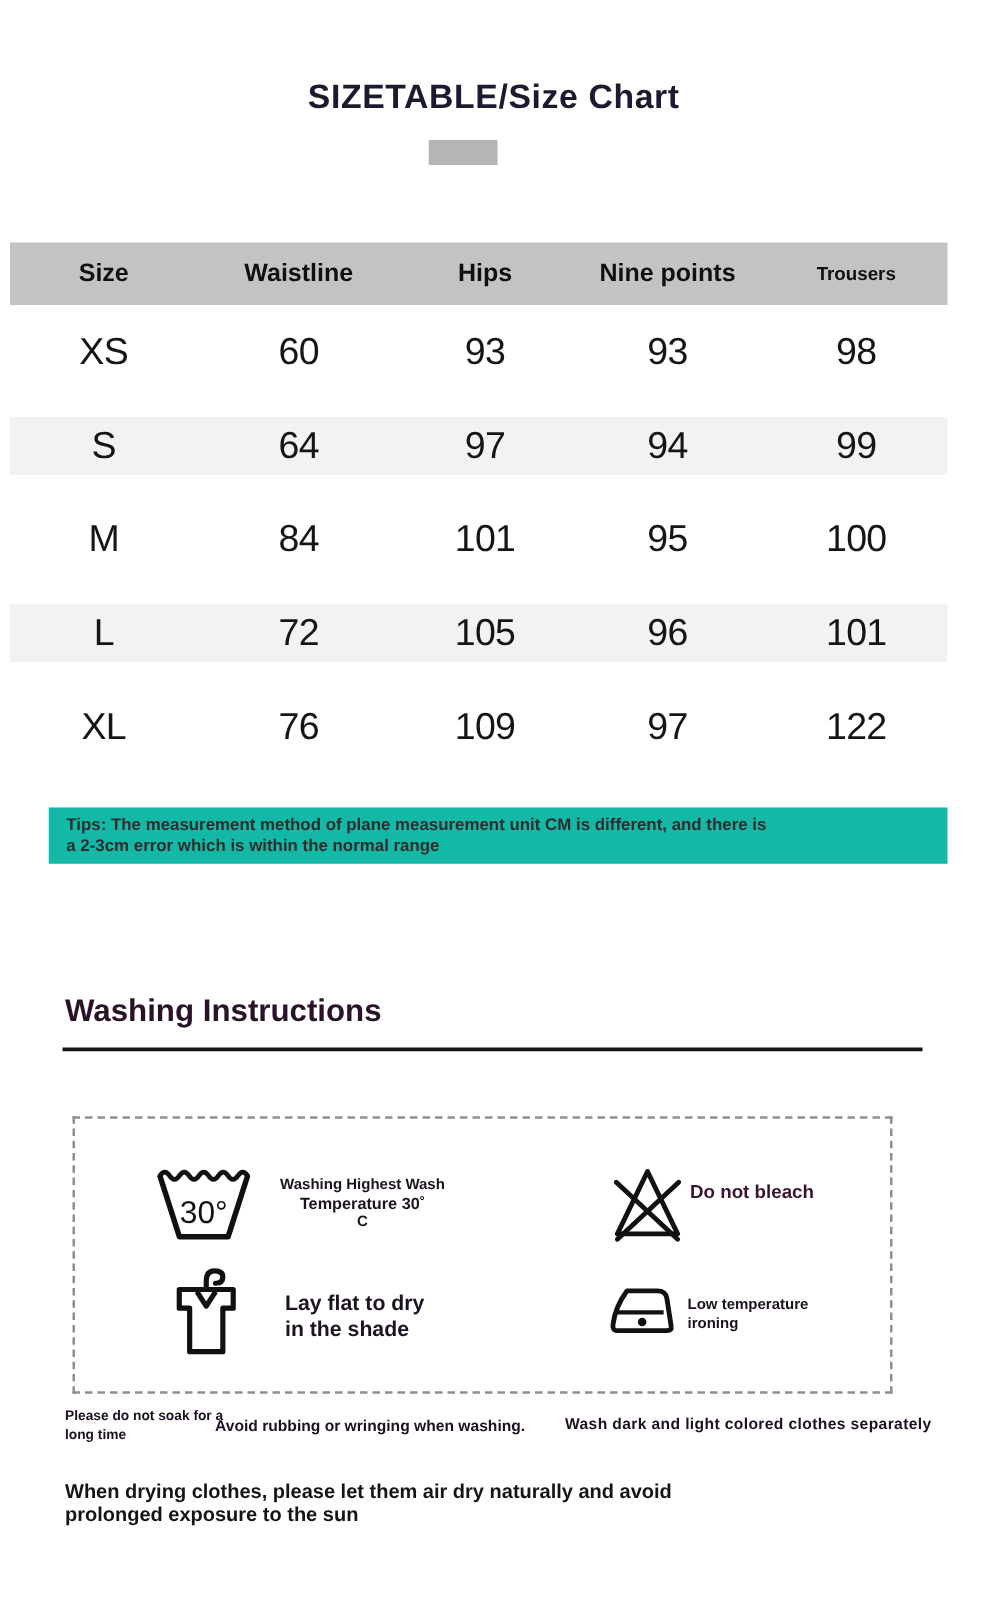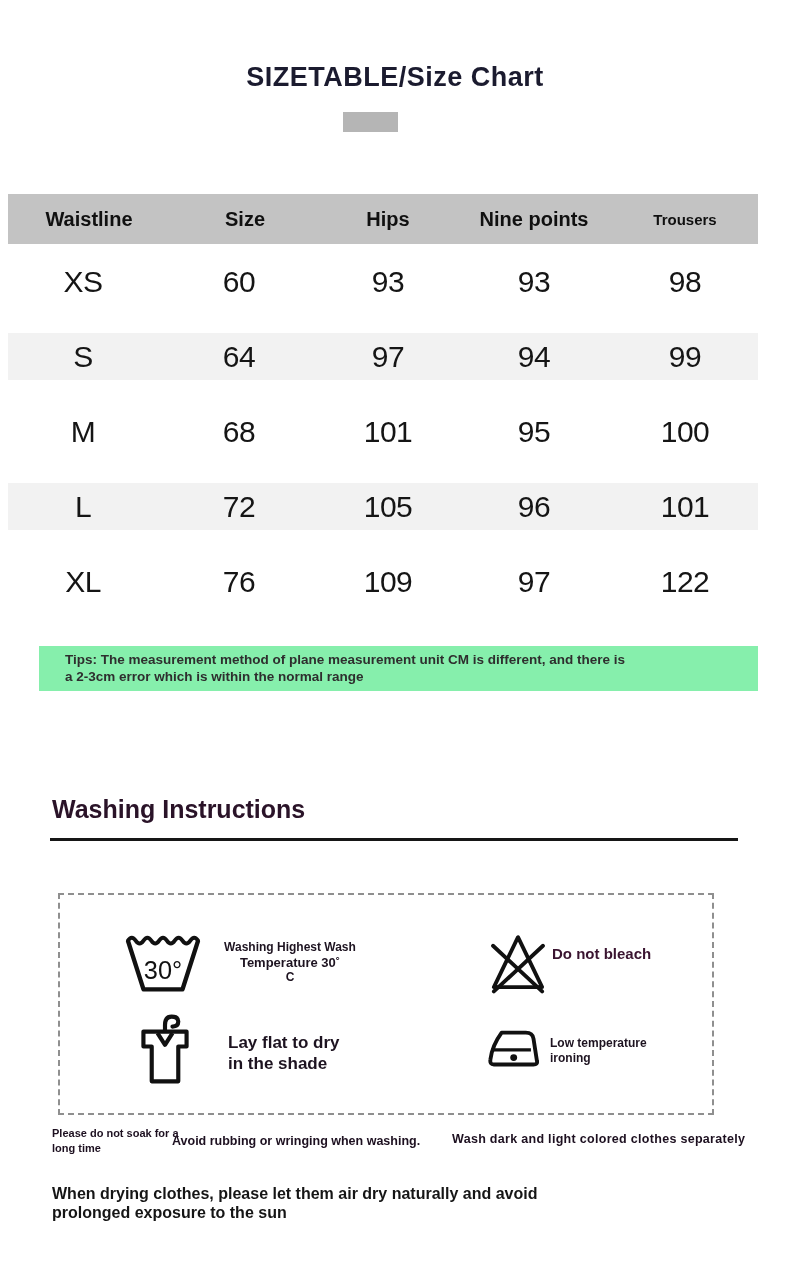--- a/index.html
+++ b/index.html
@@ -31,21 +31,21 @@
     display:flex; align-items:center; justify-content:center;
     color:#151515;
   }
   .c1{width:150px;} .c2{width:162px;} .c3{width:136px;} .c4{width:156px;} .c5{width:146px;}
   .t-head .t-cell { font-weight:bold; font-size:20px; color:#101010; }
   .t-head .c5 { font-size:15px; }
   .t-data .t-cell { font-size:30px; font-weight:400; letter-spacing:-0.5px; }
   
   .tips {
     position:absolute; top:646px; left:39px; width:719px; height:45px;
-    background:#86efac; padding:5px 26px;
+    background:#14b8a6; padding:5px 14px;
     font-size:13.5px; font-weight:bold; color:#2e2e2e; line-height:17px;
   }
   .tips span { display:block; }
   
   .wash-heading {
     position:absolute; top:795px; left:52px;
     font-size:25px; font-weight:bold; color:#2a1328;
   }
   .wash-rule {
     position:absolute; top:838px; left:50px; width:688px; height:3px;
@@ -75,43 +75,43 @@
 </head>
 <body>
 
 <div id="page">
 
   <div class="title">SIZETABLE/Size Chart</div>
   <div class="title-accent"></div>
 
   <div class="size-table">
     <div class="t-row t-head">
+      <div class="t-cell c1">Size</div>
       <div class="t-cell c2">Waistline</div>
-      <div class="t-cell c1">Size</div>
       <div class="t-cell c3">Hips</div>
       <div class="t-cell c4">Nine points</div>
       <div class="t-cell c5">Trousers</div>
     </div>
     <div class="t-row t-data">
       <div class="t-cell c1">XS</div>
       <div class="t-cell c2">60</div>
       <div class="t-cell c3">93</div>
       <div class="t-cell c4">93</div>
       <div class="t-cell c5">98</div>
     </div>
     <div class="t-row t-data striped">
       <div class="t-cell c1">S</div>
       <div class="t-cell c2">64</div>
       <div class="t-cell c3">97</div>
       <div class="t-cell c4">94</div>
       <div class="t-cell c5">99</div>
     </div>
     <div class="t-row t-data">
       <div class="t-cell c1">M</div>
-      <div class="t-cell c2">68</div>
+      <div class="t-cell c2">84</div>
       <div class="t-cell c3">101</div>
       <div class="t-cell c4">95</div>
       <div class="t-cell c5">100</div>
     </div>
     <div class="t-row t-data striped">
       <div class="t-cell c1">L</div>
       <div class="t-cell c2">72</div>
       <div class="t-cell c3">105</div>
       <div class="t-cell c4">96</div>
       <div class="t-cell c5">101</div>

